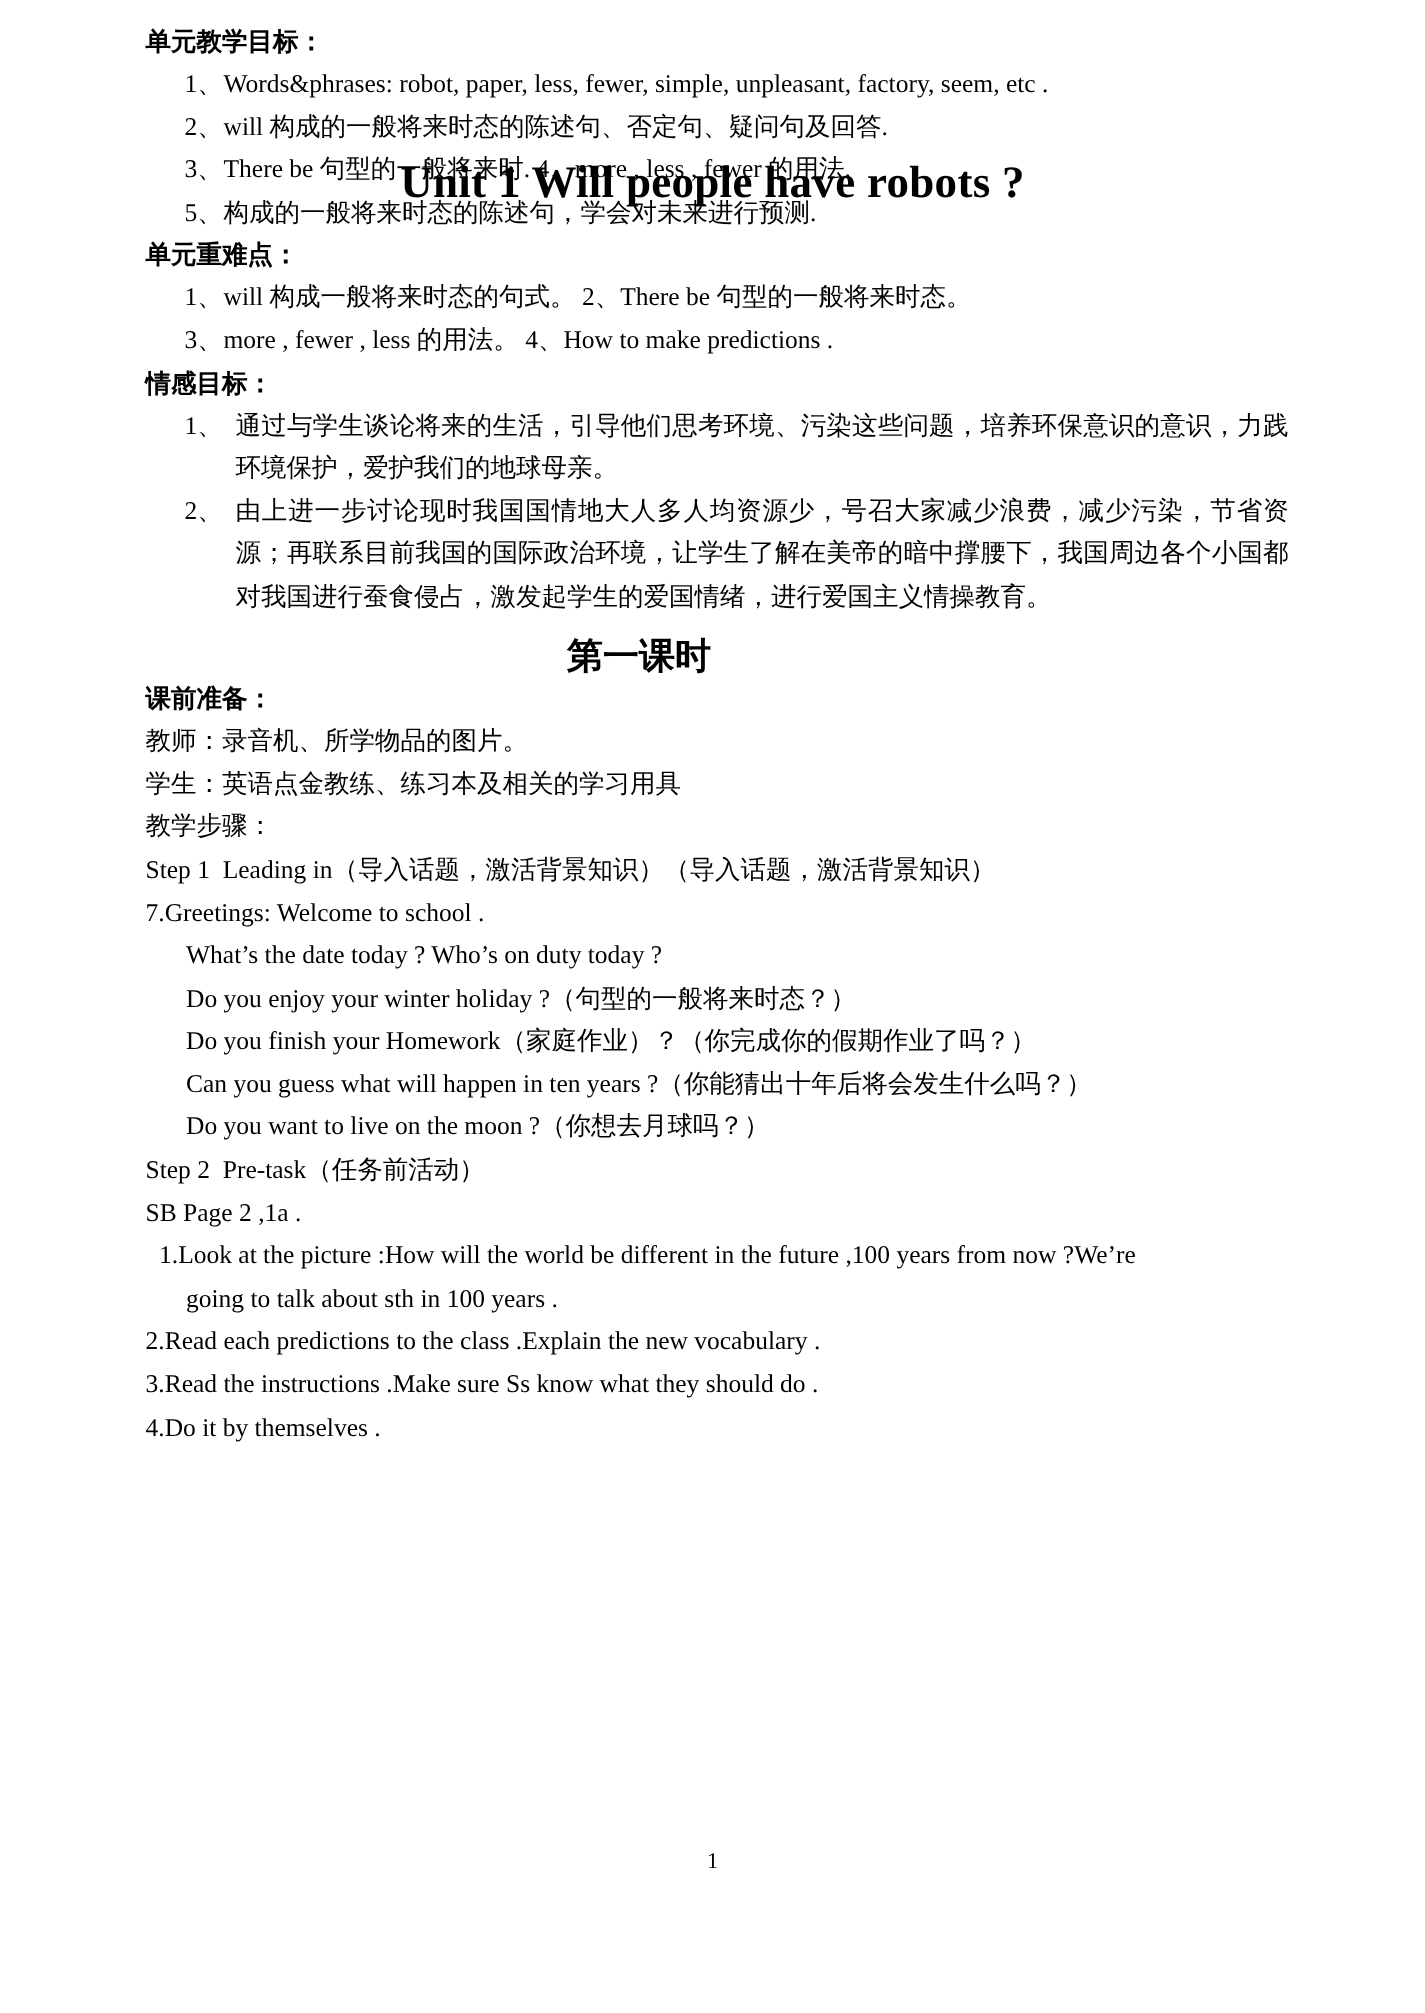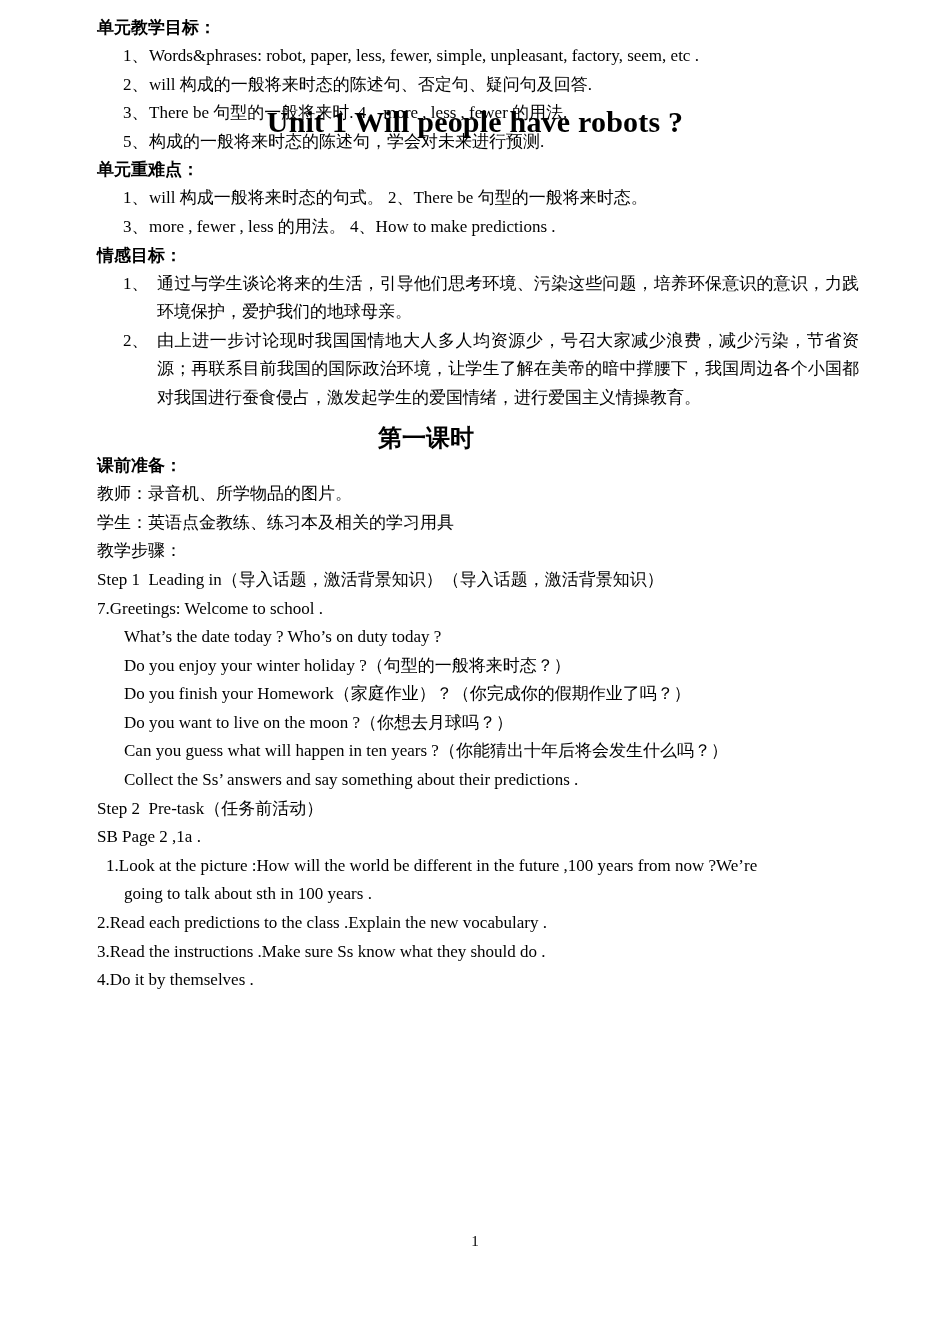--- a/index.html
+++ b/index.html
@@ -178,23 +178,22 @@
     <p class="sub-head">课前准备：</p>
     <p class="line">教师：录音机、所学物品的图片。</p>
     <p class="line">学生：英语点金教练、练习本及相关的学习用具</p>
     <p class="line">教学步骤：</p>
 
     <p class="line bold">Step 1  Leading in（导入话题，激活背景知识）（导入话题，激活背景知识）</p>
     <p class="en-item">7.Greetings: Welcome to school .</p>
     <p class="en-sub">What’s the date today ? Who’s on duty today ?</p>
     <p class="en-sub">Do you enjoy your winter holiday ?（句型的一般将来时态？）</p>
     <p class="en-sub">Do you finish your Homework（家庭作业）？（你完成你的假期作业了吗？）</p>
+    <p class="en-sub">Can you guess what will happen in ten years ?（你能猜出十年后将会发生什么吗？）</p>
     <p class="en-sub">Do you want to live on the moon ?（你想去月球吗？）</p>
-    <p class="en-sub">Can you guess what will happen in ten years ?（你能猜出十年后将会发生什么吗？）</p>
-    <p class="en-sub">Collect the Ss’ answers and say something about their predictions .</p>
 
     <p class="line bold">Step 2  Pre-task（任务前活动）</p>
     <p class="en-item">SB Page 2 ,1a .</p>
     <p class="en-wrap">
       <span>1.Look at the picture :How will the world be different in the future ,100 years from now ?We’re</span>
       <span class="cont">going to talk about sth in 100 years .</span>
     </p>
     <p class="en-item">2.Read each predictions to the class .Explain the new vocabulary .</p>
     <p class="en-item">3.Read the instructions .Make sure Ss know what they should do .</p>
     <p class="en-item">4.Do it by themselves .</p>

